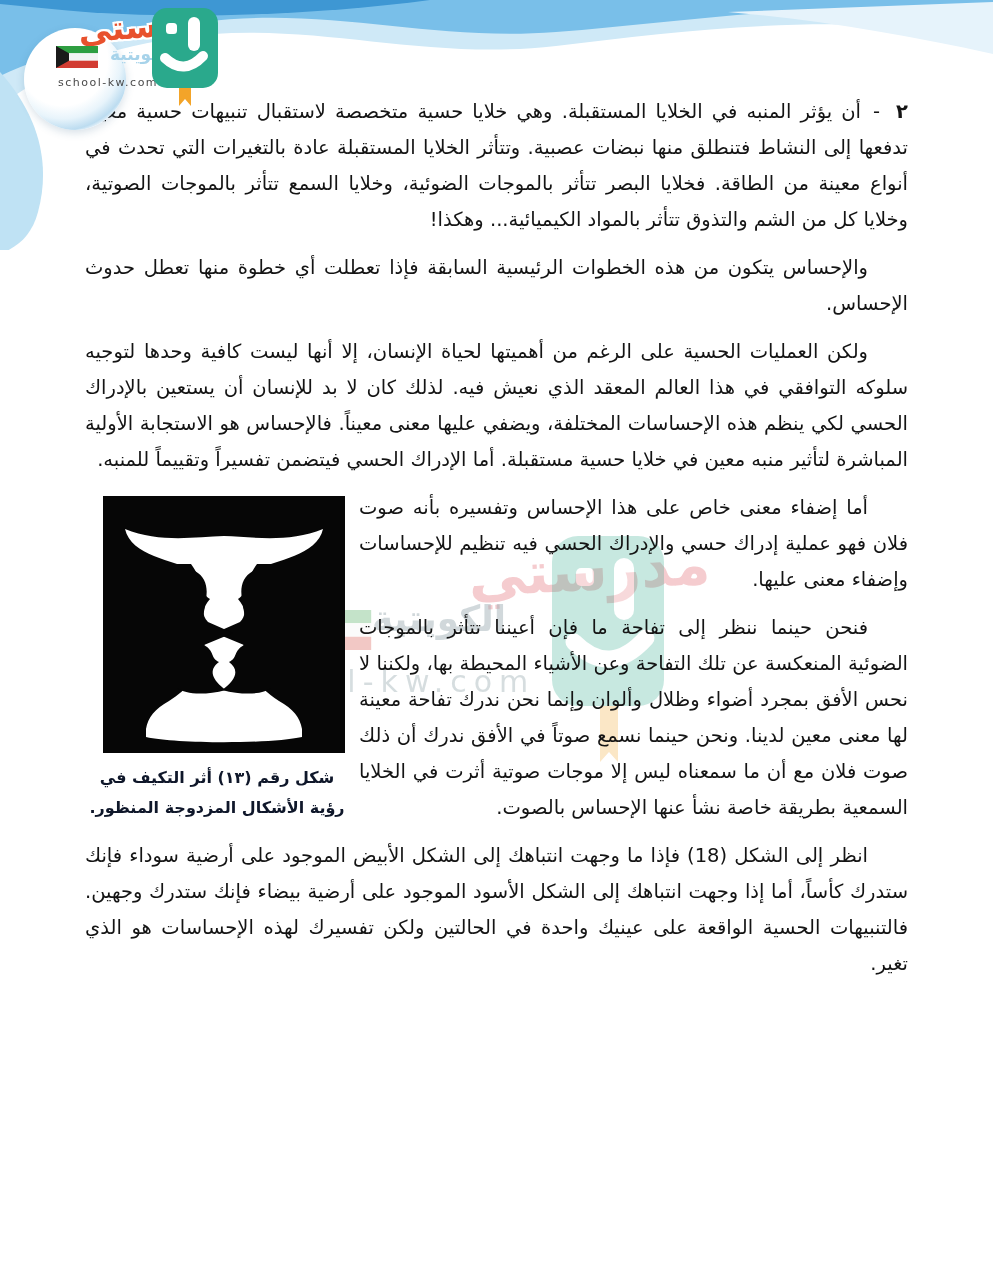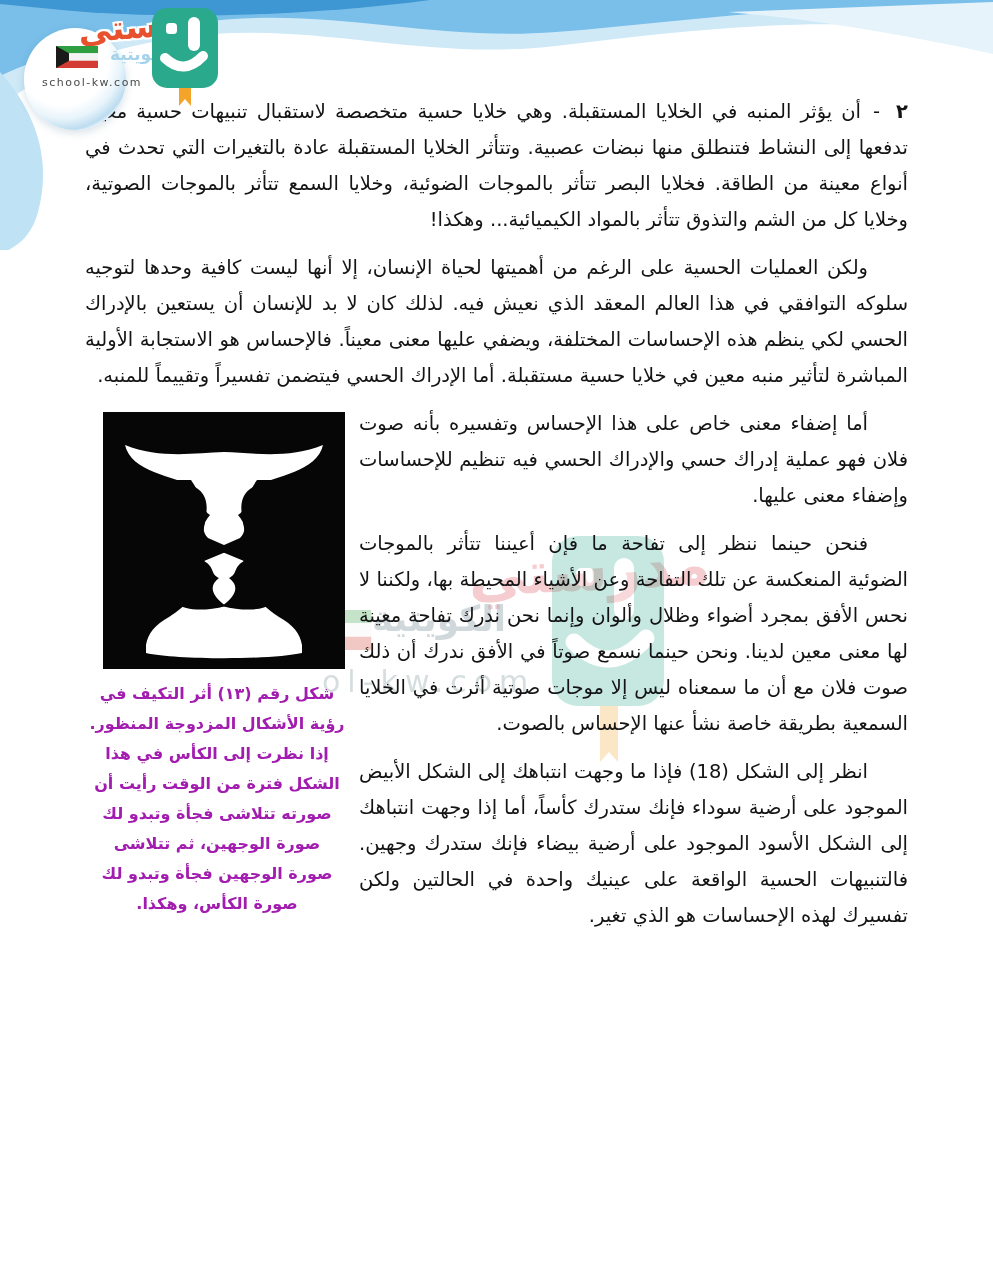--- a/index.html
+++ b/index.html
@@ -10,40 +10,40 @@
   
   .logo{position:absolute;top:4px;left:18px;width:240px;height:120px;z-index:3;}
   .logo-circle{position:absolute;left:6px;top:24px;width:102px;height:102px;border-radius:50%;
       background:radial-gradient(circle at 38% 32%, #ffffff 48%, #e8f4fb 62%, #bcdcf0 74%, #ffffff 80%, #cfe7f5 88%, #ffffff 94%);
       box-shadow:0 3px 8px rgba(40,90,130,.18);}
   .logo-brand{position:absolute;left:60px;top:2px;font-size:33px;font-weight:bold;color:#e8512d;
       transform:rotate(-5deg);white-space:nowrap;
       text-shadow:-2px 0 #fff,2px 0 #fff,0 -2px #fff,0 2px #fff,-2px -2px #fff,2px 2px #fff,2px -2px #fff,-2px 2px #fff;}
   .logo-sub{position:absolute;left:92px;top:40px;font-size:17px;font-weight:bold;color:#a7d3ea;white-space:nowrap;}
   .logo-flag{position:absolute;left:38px;top:42px;}
-  .logo-site{position:absolute;left:24px;top:72px;font-size:11px;color:#4a4a4a;letter-spacing:1.5px;white-space:nowrap;}
+  .logo-site{position:absolute;left:40px;top:72px;font-size:11px;color:#4a4a4a;letter-spacing:1.5px;white-space:nowrap;}
   .app-icon{position:absolute;left:132px;top:2px;}
   
   .wm{position:absolute;z-index:0;}
   .wm-brand{left:468px;top:536px;font-size:58px;font-weight:bold;color:#e05a64;opacity:.30;transform:rotate(-3deg);white-space:nowrap;}
   .wm-sub{left:372px;top:598px;font-size:36px;font-weight:bold;color:#9aabb1;opacity:.45;white-space:nowrap;}
   .wm-flag{left:292px;top:610px;opacity:.28;}
   .wm-site{left:322px;top:664px;font-size:30px;color:#9eb0b5;opacity:.42;letter-spacing:7px;white-space:nowrap;}
   .wm-icon{left:552px;top:536px;opacity:.26;}
   
   .content{position:absolute;top:94px;right:85px;width:823px;z-index:2;direction:rtl;
       text-align:justify;font-size:19.5px;line-height:36px;color:#141414;}
   .content p{margin:0 0 12px 0;}
   .num{display:inline-block;margin-left:16px;font-weight:bold;}
   .dash{display:inline-block;margin-left:12px;}
   .item4{padding-left:0;padding-right:158px;text-indent:-158px;}
   .ind{text-indent:40px;}
   .fig{float:left;width:260px;margin:6px 14px 4px 0;}
   .fig-img{display:block;}
-  .figcap{width:256px;margin-top:10px;text-align:center;font-size:16px;font-weight:bold;line-height:30px;direction:rtl;color:#a21caf;}
+  .figcap{width:256px;margin-top:10px;text-align:center;font-size:16px;font-weight:bold;line-height:30px;direction:rtl;color:#0f172a;}
   .figcap .cap-title{display:block;}
   .figcap .cap-body{display:block;}
 </style>
 </head>
 <body>
 
 <div class="page">
 
   <svg class="banner" width="993" height="250" viewBox="0 0 993 250">
     <path d="M0,0 H993 V36 C830,12 690,30 556,46 C418,62 308,18 176,38 C94,50 40,76 0,106 Z" fill="#cfe9f7"></path>
@@ -88,20 +88,21 @@
     <rect x="62" y="22" width="20" height="62" rx="10" fill="#ffffff"></rect>
     <path d="M22,106 Q58,142 94,102" stroke="#ffffff" stroke-width="17" fill="none" stroke-linecap="round"></path>
     <path d="M48,170 h18 v56 l-9,-10 l-9,10 Z" fill="#f3a429"></path>
   </svg>
 
   <div class="content">
 
     <p class="item2"><span class="num">٢</span><span class="dash">-</span><span>أن يؤثر المنبه في الخلايا المستقبلة. وهي خلايا حسية متخصصة لاستقبال تنبيهات حسية معينة تدفعها إلى النشاط فتنطلق منها نبضات عصبية. وتتأثر الخلايا المستقبلة عادة بالتغيرات التي تحدث في أنواع معينة من الطاقة. فخلايا البصر تتأثر بالموجات الضوئية، وخلايا السمع تتأثر بالموجات الصوتية، وخلايا كل من الشم والتذوق تتأثر بالمواد الكيميائية... وهكذا!</span></p>
 
 
+    <p class="ind">والإحساس يتكون من هذه الخطوات الرئيسية السابقة فإذا تعطلت أي خطوة منها تعطل حدوث الإحساس.</p>
 
     <p class="ind">ولكن العمليات الحسية على الرغم من أهميتها لحياة الإنسان، إلا أنها ليست كافية وحدها لتوجيه سلوكه التوافقي في هذا العالم المعقد الذي نعيش فيه. لذلك كان لا بد للإنسان أن يستعين بالإدراك الحسي لكي ينظم هذه الإحساسات المختلفة، ويضفي عليها معنى معيناً. فالإحساس هو الاستجابة الأولية المباشرة لتأثير منبه معين في خلايا حسية مستقبلة. أما الإدراك الحسي فيتضمن تفسيراً وتقييماً للمنبه.</p>
 
     <div class="flow">
       <div class="fig">
         <svg class="fig-img" width="242" height="257" viewBox="0 0 242 257">
           <rect x="0" y="0" width="242" height="257" fill="#060606"></rect>
           <path fill="#ffffff" d="M121,40
             C92,41 56,47 22,33
             C28,60 70,64 92,75
@@ -134,21 +135,20 @@
             C142,111 144,119 137,126
             L112,137
             L141,149
             C130,155 135,162 126,166
             C137,174 133,184 119,194
             C142,200 160,198 168,192
             L168,68 Z"></path>
         </svg>
         <div class="figcap">
           <span class="cap-title">شكل رقم (١٣) أثر التكيف في رؤية الأشكال المزدوجة المنظور.</span>
-          <span class="cap-body">إذا نظرت إلى الكأس في هذا الشكل فترة من الوقت رأيت أن صورته تتلاشى فجأة وتبدو لك صورة الوجهين، ثم تتلاشى صورة الوجهين فجأة وتبدو لك صورة الكأس، وهكذا.</span>
         </div>
       </div>
 
       <p class="ind">أما إضفاء معنى خاص على هذا الإحساس وتفسيره بأنه صوت فلان فهو عملية إدراك حسي والإدراك الحسي فيه تنظيم للإحساسات وإضفاء معنى عليها.</p>
 
       <p class="ind">فنحن حينما ننظر إلى تفاحة ما فإن أعيننا تتأثر بالموجات الضوئية المنعكسة عن تلك التفاحة وعن الأشياء المحيطة بها، ولكننا لا نحس الأفق بمجرد أضواء وظلال وألوان وإنما نحن ندرك تفاحة معينة لها معنى معين لدينا. ونحن حينما نسمع صوتاً في الأفق ندرك أن ذلك صوت فلان مع أن ما سمعناه ليس إلا موجات صوتية أثرت في الخلايا السمعية بطريقة خاصة نشأ عنها الإحساس بالصوت.</p>
 
       <p class="ind">انظر إلى الشكل (18) فإذا ما وجهت انتباهك إلى الشكل الأبيض الموجود على أرضية سوداء فإنك ستدرك كأساً، أما إذا وجهت انتباهك إلى الشكل الأسود الموجود على أرضية بيضاء فإنك ستدرك وجهين. فالتنبيهات الحسية الواقعة على عينيك واحدة في الحالتين ولكن تفسيرك لهذه الإحساسات هو الذي تغير.</p>
     </div>
 

